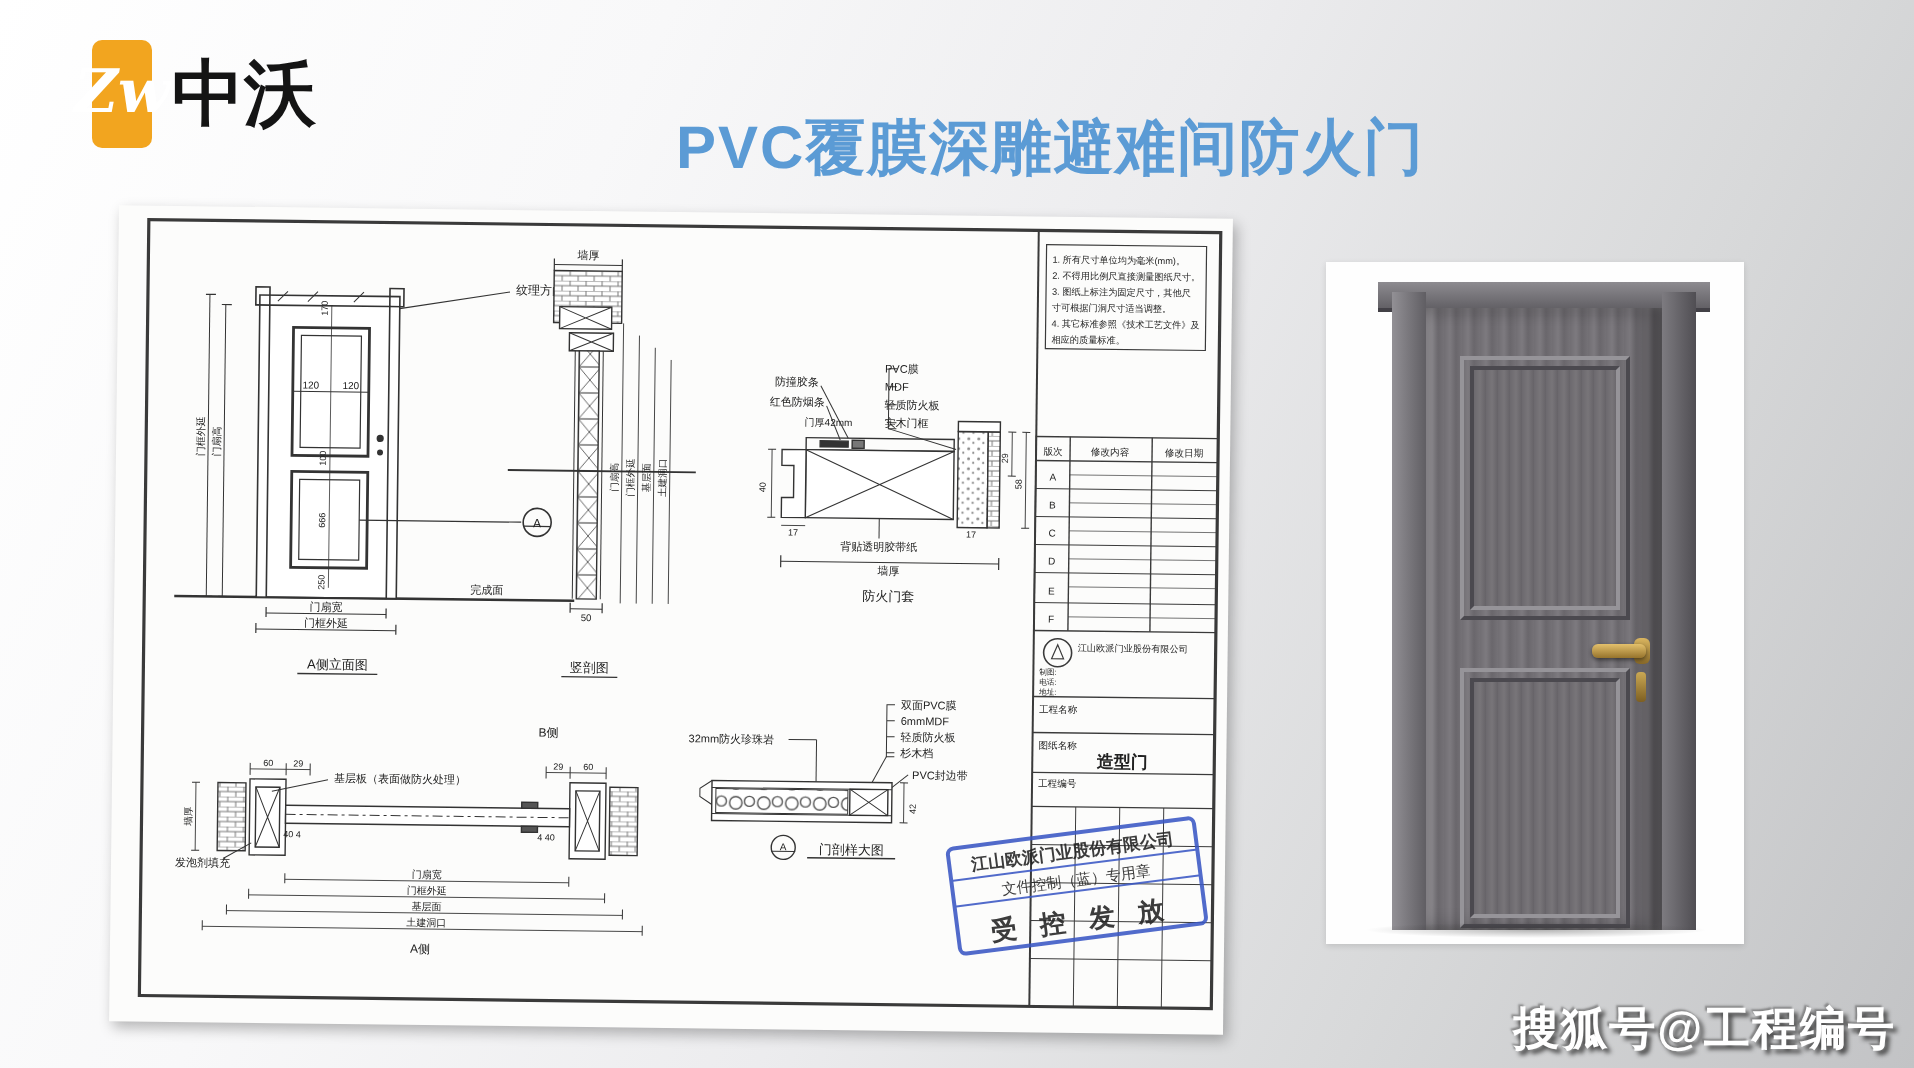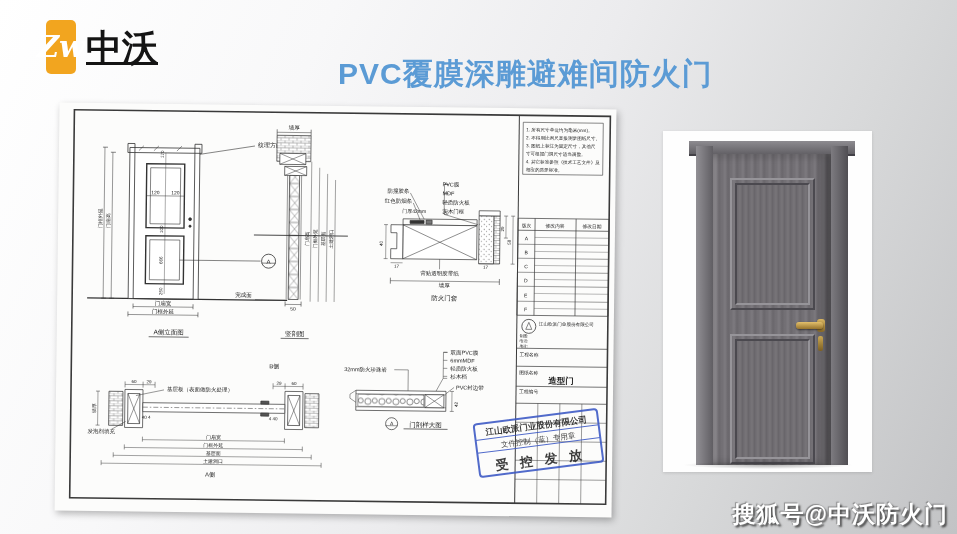--- a/index.html
+++ b/index.html
@@ -6,21 +6,21 @@
   .slide{position:relative;width:957px;height:534px;overflow:hidden;
     background:linear-gradient(115deg,#ffffff 0%,#f8f8f9 28%,#ececee 52%,#d8d9da 76%,#c2c3c5 100%);
     font-family:"Liberation Sans","DejaVu Sans",sans-serif;}
   
   .logo{position:absolute;left:46px;top:20px;width:180px;}
   .logo-row{display:flex;align-items:flex-start;gap:10px;}
   .logo-mark{width:30px;height:54px;background:#f2a51f;border-radius:5px;color:#fff;
     display:flex;align-items:center;justify-content:center;
     font-family:"DejaVu Serif","Liberation Serif",serif;font-style:italic;font-weight:bold;font-size:30px;line-height:1;}
   .logo-brand{font-size:36px;font-weight:bold;color:#141414;line-height:54px;
-    font-family:"DejaVu Serif","Liberation Serif",serif;text-decoration:underline;}
+    font-family:"DejaVu Serif","Liberation Serif",serif;}
   .logo-tagline{margin-top:6px;font-size:11px;color:#5a5a5a;letter-spacing:6.5px;white-space:nowrap;}
   
   .page-title{position:absolute;left:338px;top:54px;font-size:30px;font-weight:bold;color:#5b9bd5;letter-spacing:1px;}
   
   .sheet{position:absolute;left:57px;top:106px;width:557px;height:408px;background:#fcfcfb;
     transform:rotate(0.7deg);box-shadow:2px 3px 7px rgba(0,0,0,0.28);}
   .sheet svg{display:block;}
   text{fill:#222;}
   
   .photo{position:absolute;left:663px;top:131px;width:209px;height:341px;background:#fefefe;box-shadow:0 1px 3px rgba(0,0,0,0.12);}
@@ -381,15 +381,15 @@
             <div class="inner"></div>
           </div>
         <div class="d-handle-rose"></div>
         <div class="d-handle-lever"></div>
         <div class="d-handle-key"></div>
       </div>
     </div>
     <div class="door-shadow"></div>
   </div>
 
-  <div class="watermark">搜狐号@中沃防火门</div>
+  <div class="watermark">搜狐号@工程编号</div>
 
 </div>
 
 </body></html>

